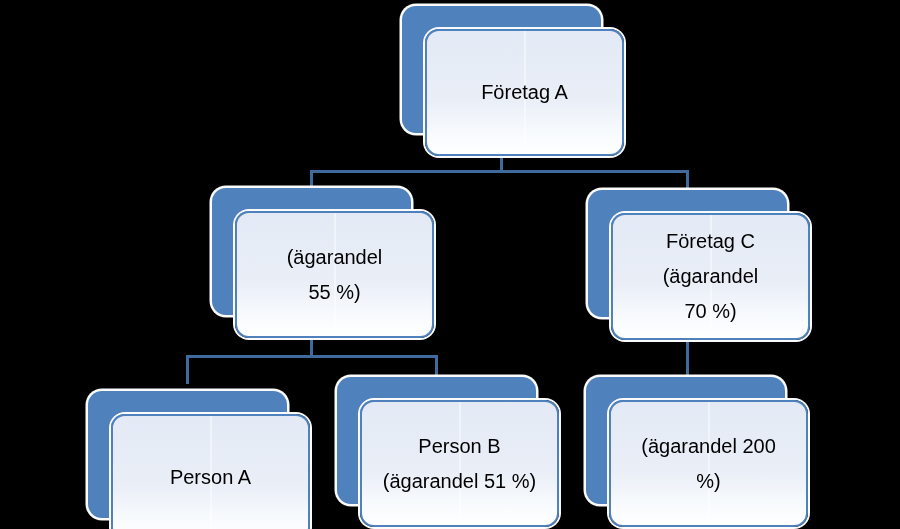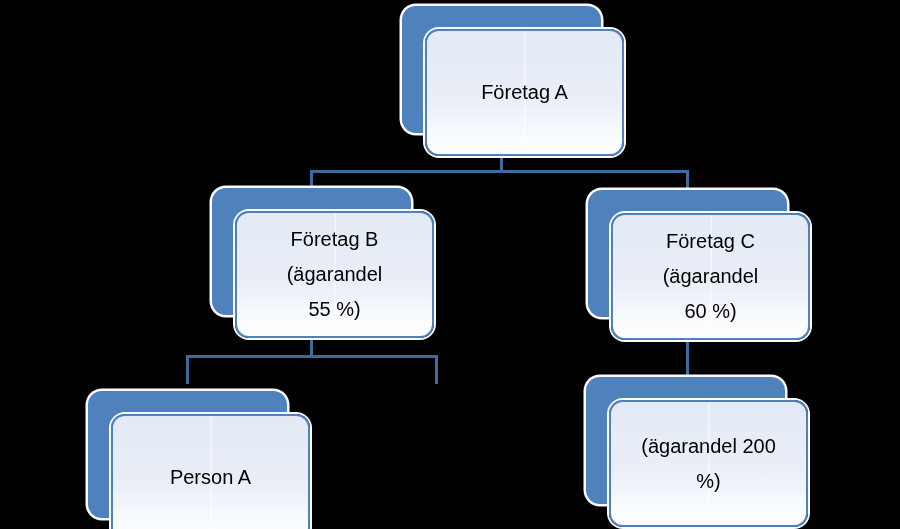--- a/index.html
+++ b/index.html
@@ -95,42 +95,48 @@
   <div class="node" style="left:402px; top:6px;">
     <div class="back"></div>
     <div class="card">
       <div class="tline">Företag A</div>
     </div>
   </div>
 
   <div class="node" style="left:212px; top:188px;">
     <div class="back"></div>
     <div class="card">
-      <div class="tline">Företag B</div>
       <div class="tline">(ägarandel</div>
       <div class="tline">55 %)</div>
     </div>
   </div>
 
   <div class="node" style="left:588px; top:190px;border-radius:25px;">
     <div class="back"></div>
     <div class="card">
       <div class="tline">Företag C</div>
       <div class="tline">(ägarandel</div>
-      <div class="tline">60 %)</div>
+      <div class="tline">70 %)</div>
     </div>
   </div>
 
   <div class="node" style="left:88px; top:391px;padding-left:32px;">
     <div class="back"></div>
     <div class="card">
       <div class="tline">Person A</div>
     </div>
   </div>
 
+  <div class="node" style="left:337px; top:377px;">
+    <div class="back"></div>
+    <div class="card">
+      <div class="tline">Person B</div>
+      <div class="tline">(ägarandel 51 %)</div>
+    </div>
+  </div>
 
   <div class="node" style="left:586px; top:377px;">
     <div class="back"></div>
     <div class="card">
       <div class="tline">(ägarandel 200</div>
       <div class="tline">%)</div>
     </div>
   </div>
 
 </div>

